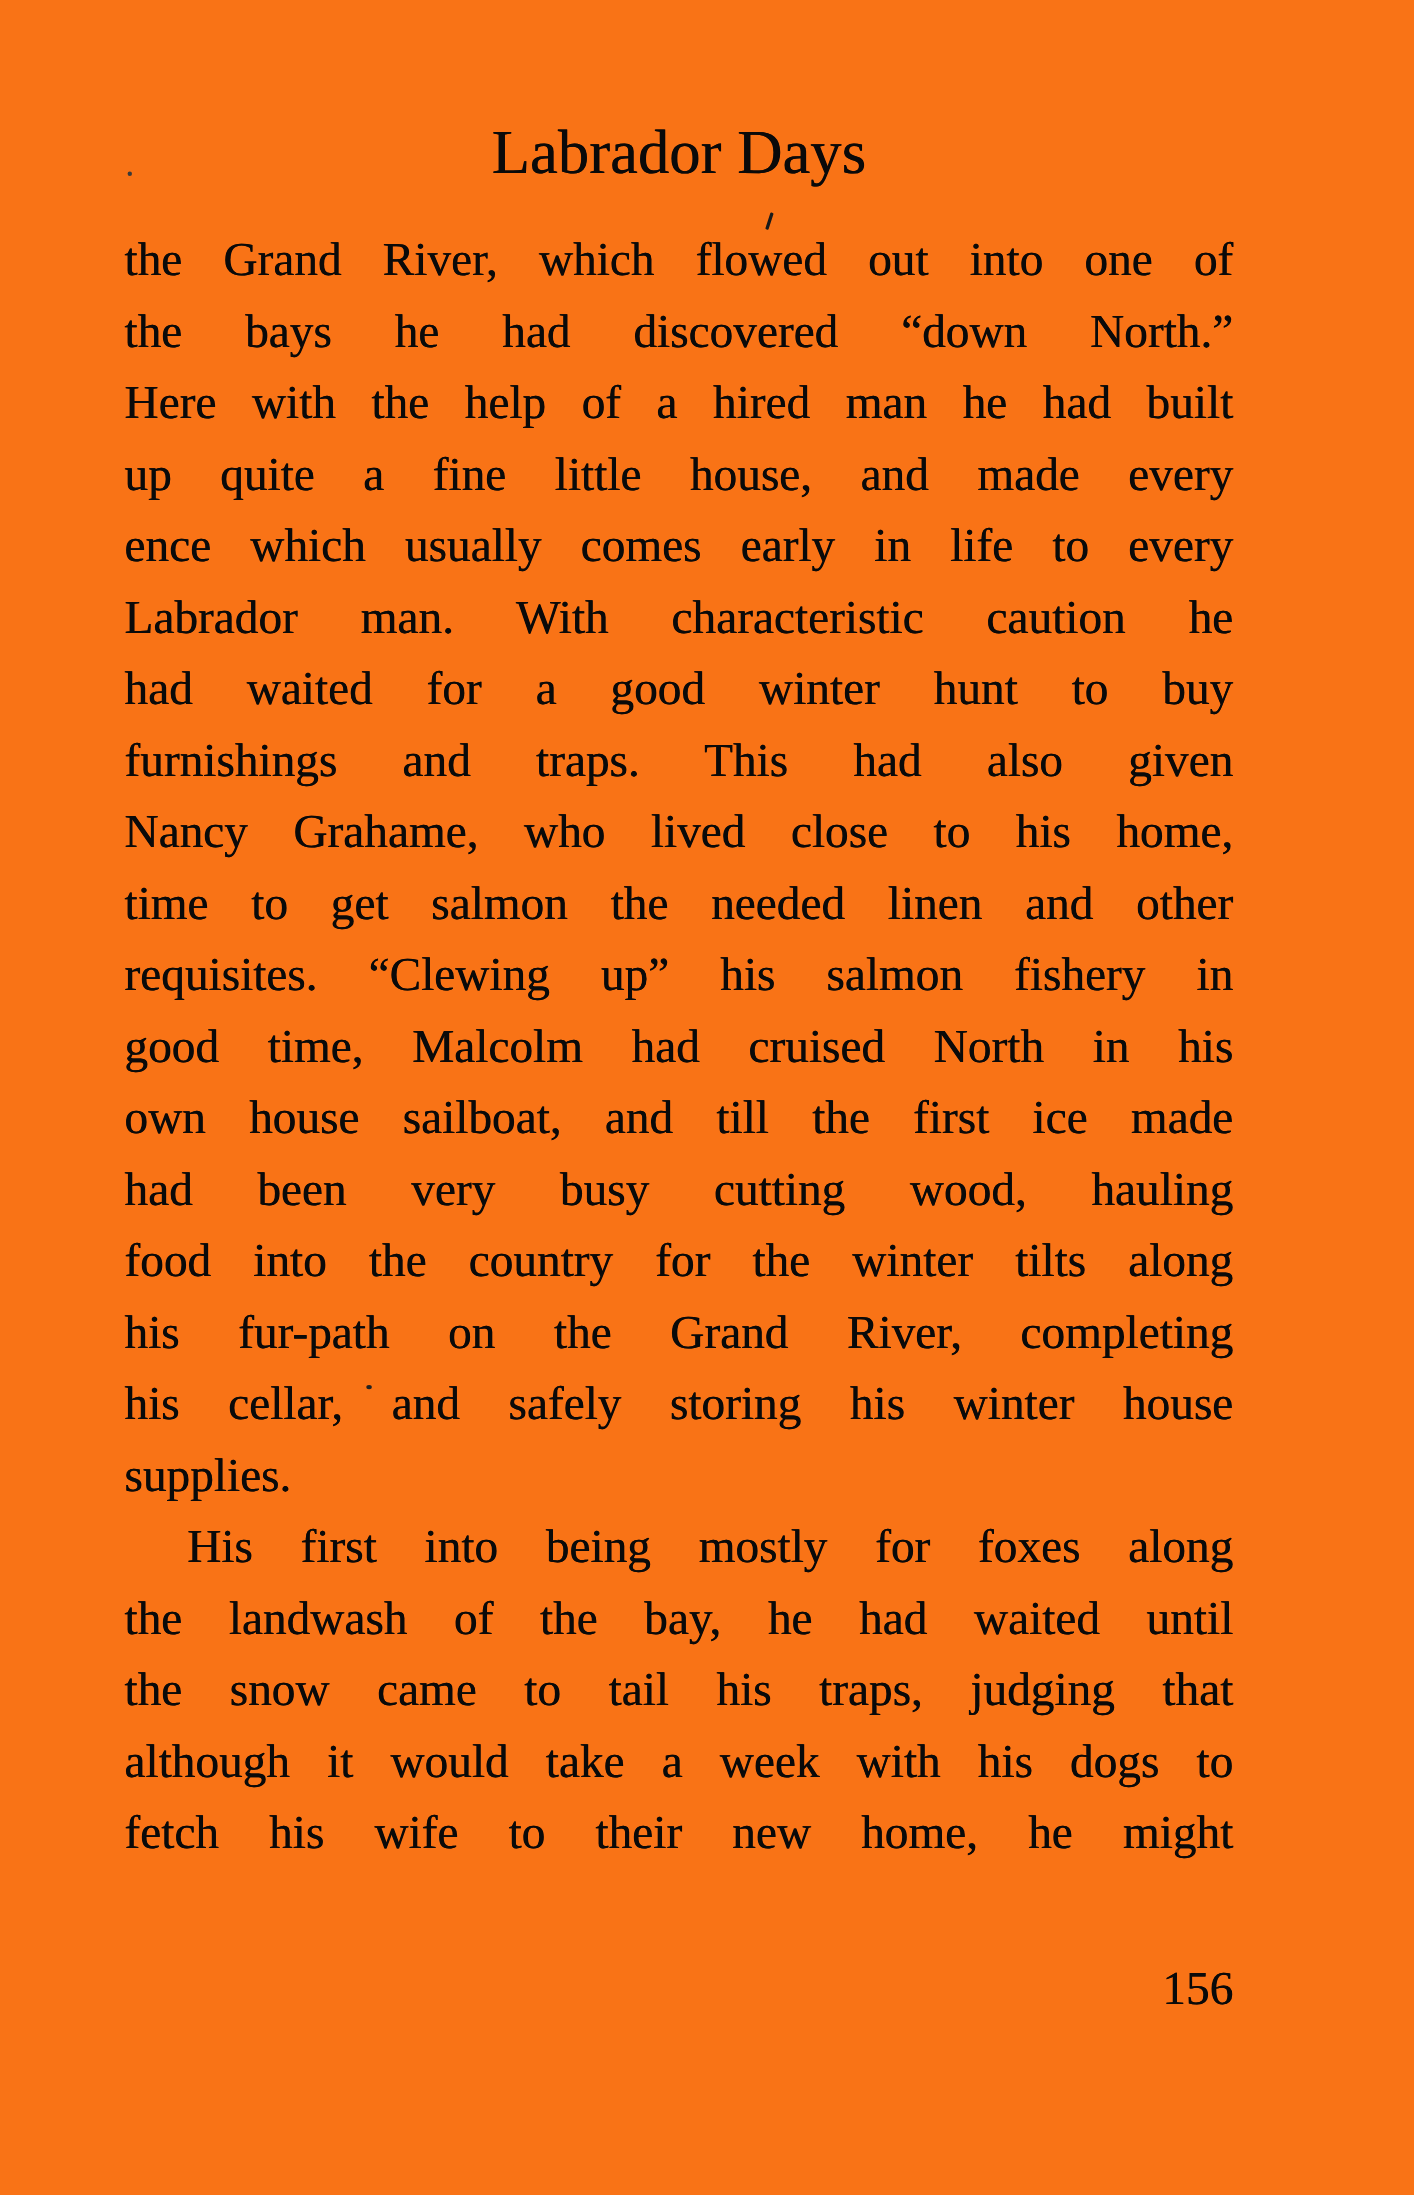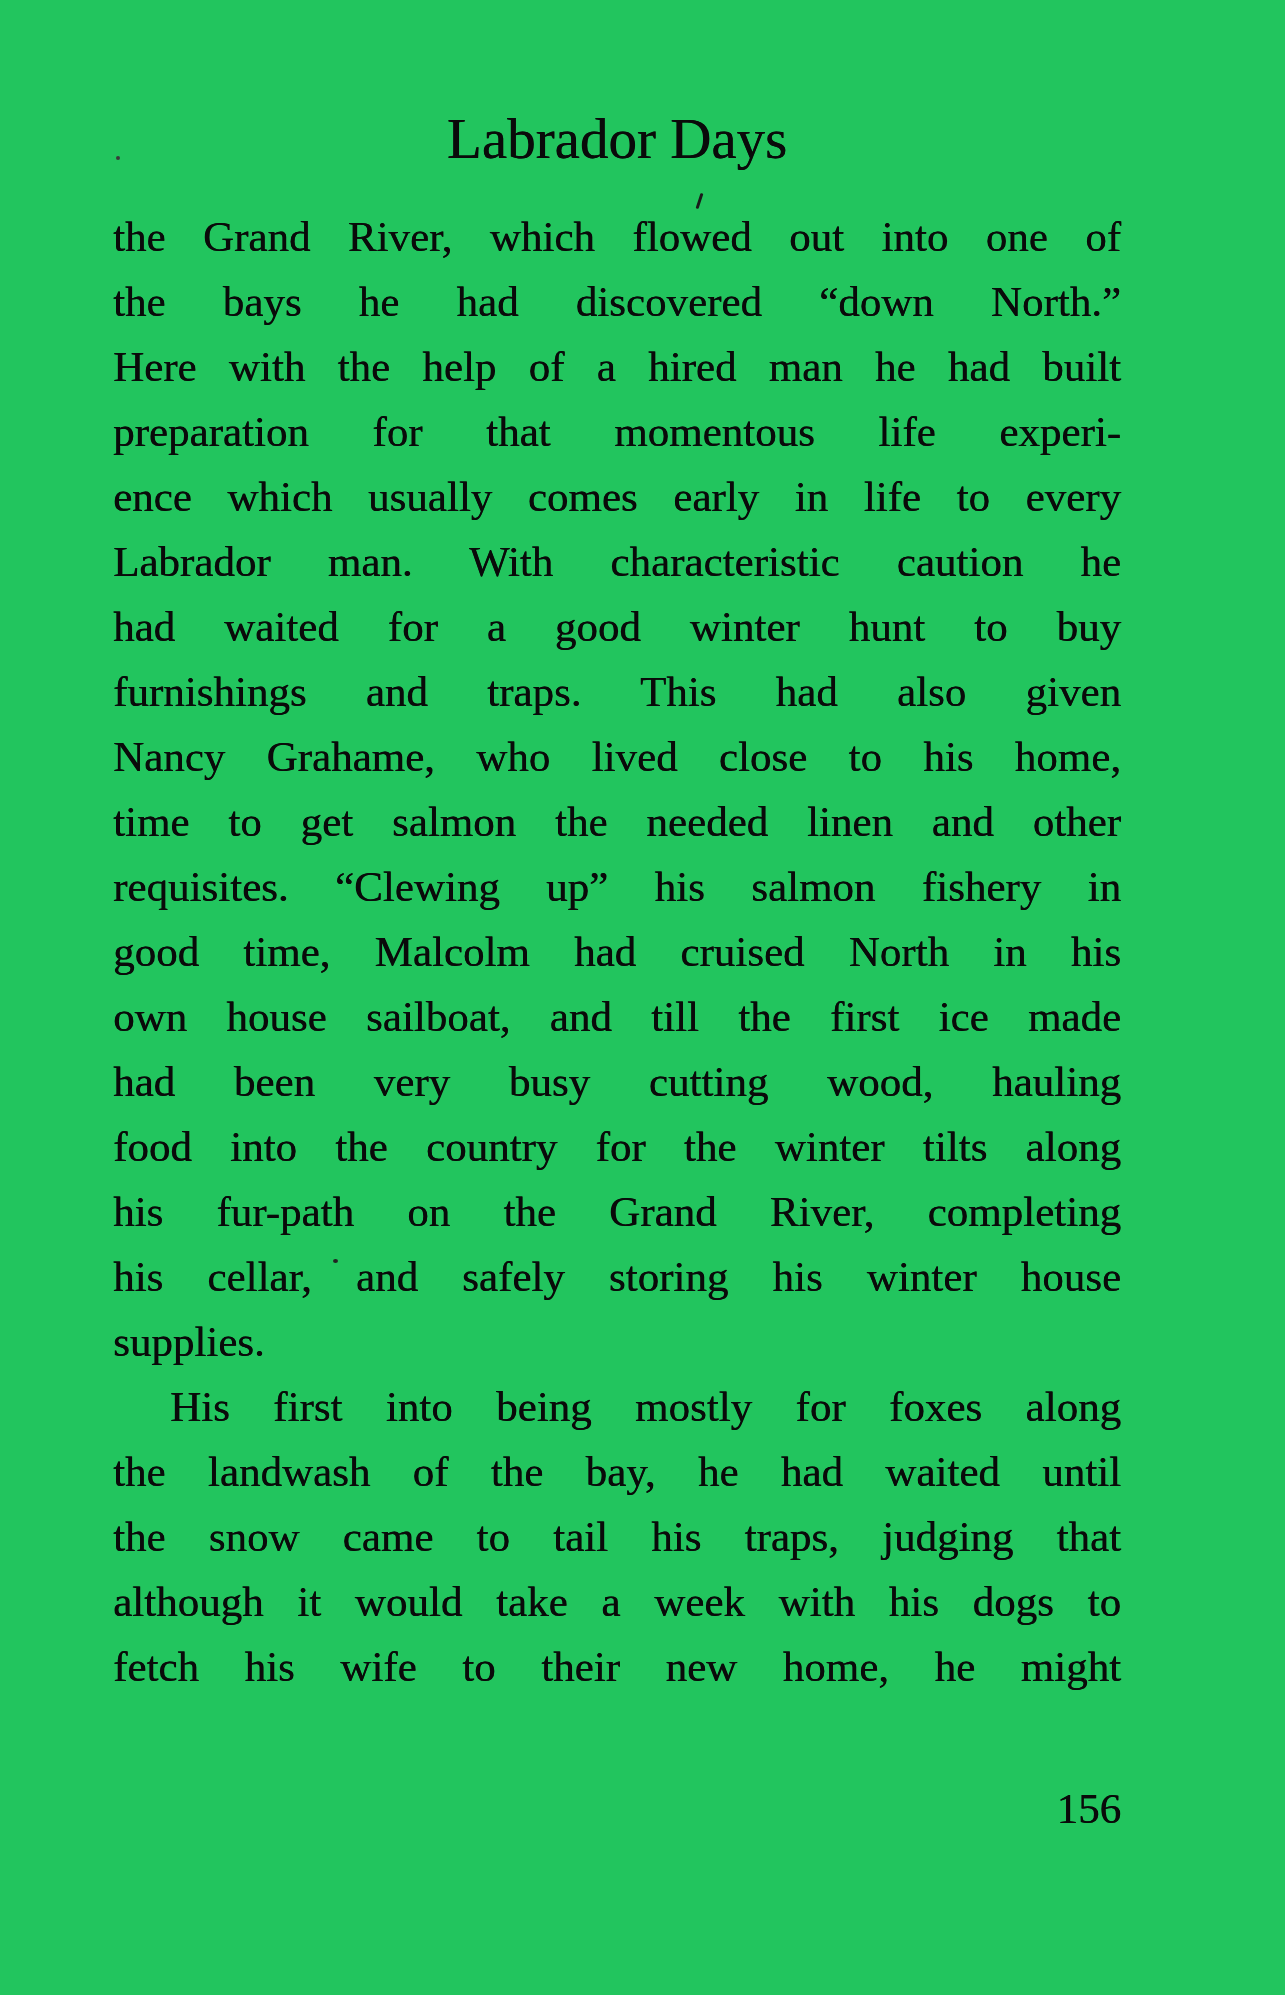--- a/index.html
+++ b/index.html
@@ -4,21 +4,21 @@
 <style>
   html, body {
     margin: 0;
     padding: 0;
     background: #ffffff;
   }
   .page {
     position: relative;
     width: 1285px;
     height: 1995px;
-    background: #22c55e;
+    background: #f97316;
     color: #0a0a0a;
     font-family: "Liberation Serif", "DejaVu Serif", serif;
     overflow: hidden;
     text-shadow: 0.4px 0.2px 0 currentColor; 
   }
   .page-title {
     position: absolute;
     top: 106px;
     left: 113px;
     width: 1008px;
@@ -93,21 +93,21 @@
   <div class="page-title">Labrador Days</div>
 
   <span class="artifact-dot-a"></span>
   <span class="artifact-tick"></span>
   <span class="artifact-dot-b"></span>
 
   <div class="text-body">
       <div class="line">the Grand River, which flowed out into one of</div>
       <div class="line">the bays he had discovered “down North.”</div>
       <div class="line">Here with the help of a hired man he had built</div>
-      <div class="line">preparation for that momentous life experi-</div>
+      <div class="line">up quite a fine little house, and made every</div>
       <div class="line">ence which usually comes early in life to every</div>
       <div class="line">Labrador man. With characteristic caution he</div>
       <div class="line">had waited for a good winter hunt to buy</div>
       <div class="line">furnishings and traps. This had also given</div>
       <div class="line">Nancy Grahame, who lived close to his home,</div>
       <div class="line">time to get salmon the needed linen and other</div>
       <div class="line">requisites. “Clewing up” his salmon fishery in</div>
       <div class="line">good time, Malcolm had cruised North in his</div>
       <div class="line">own house sailboat, and till the first ice made</div>
       <div class="line">had been very busy cutting wood, hauling</div>

